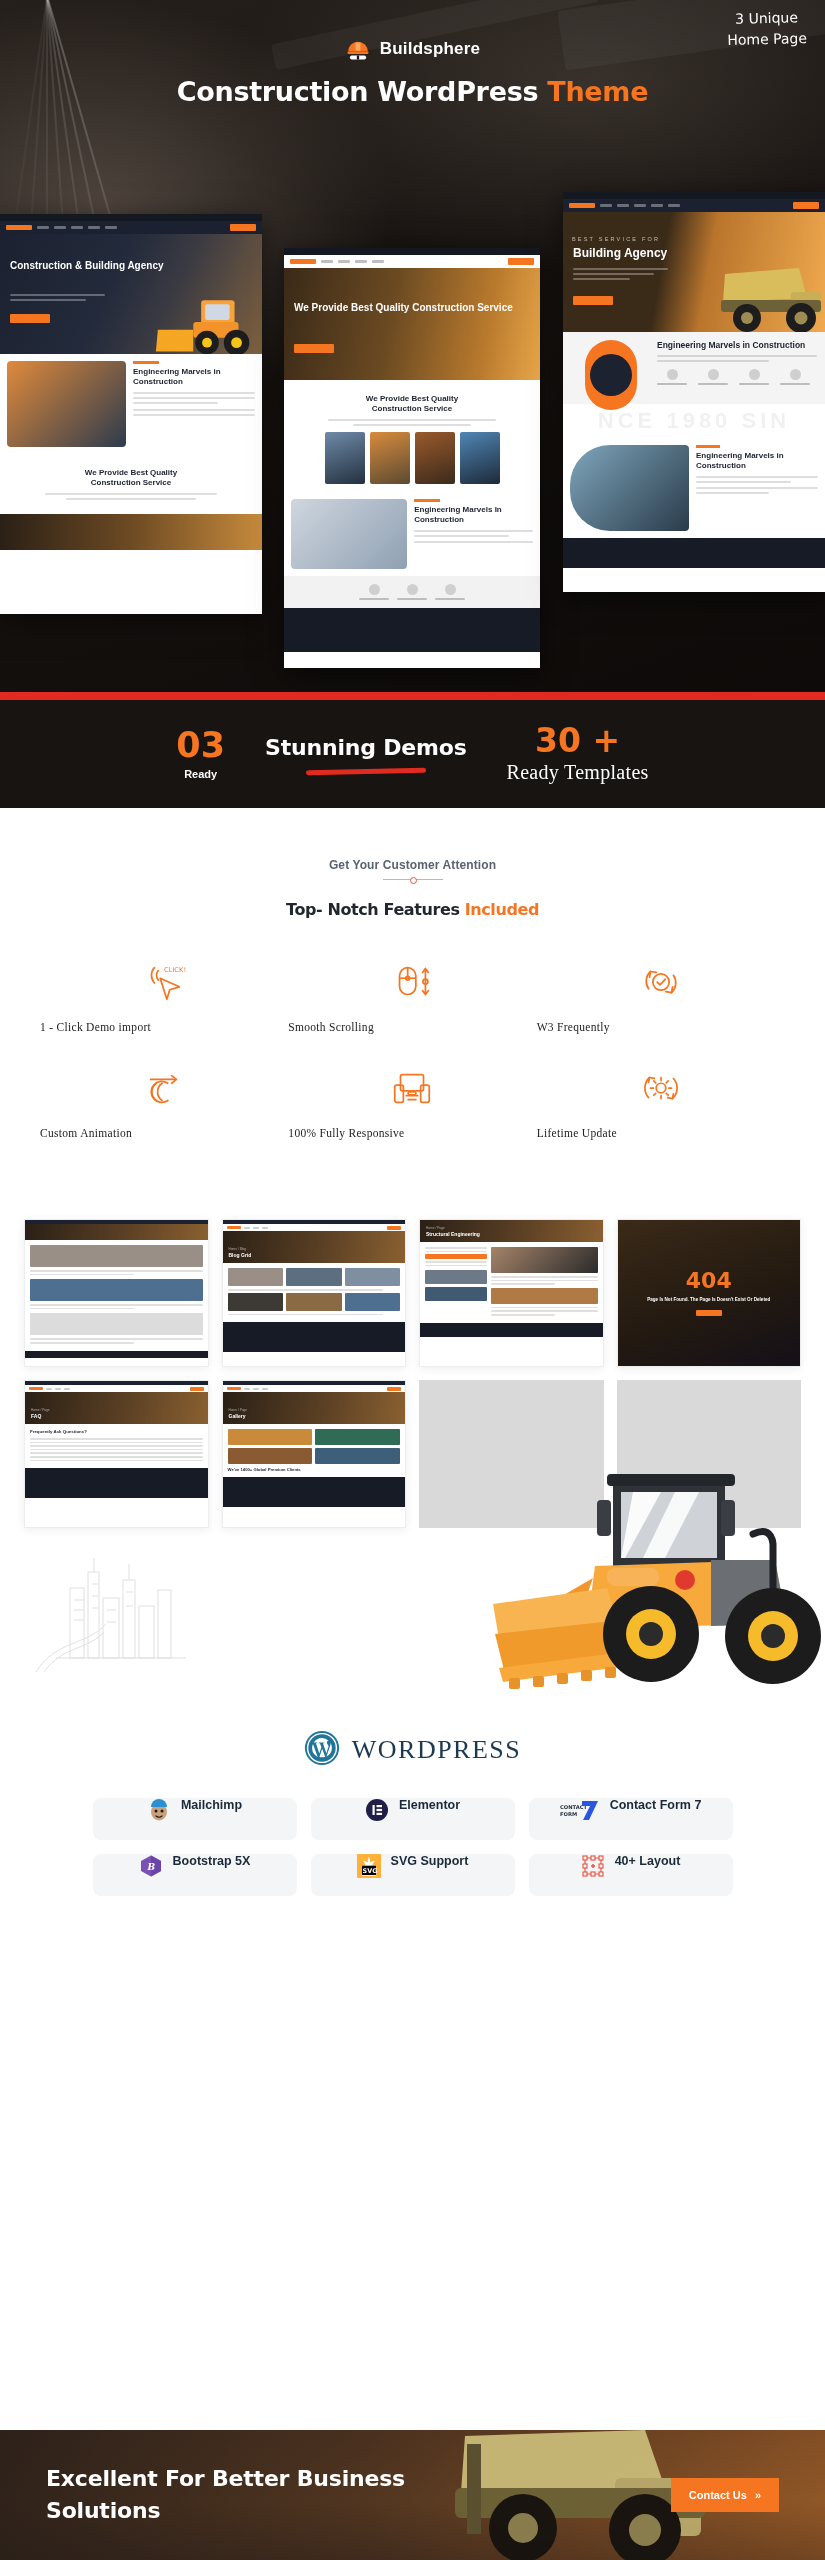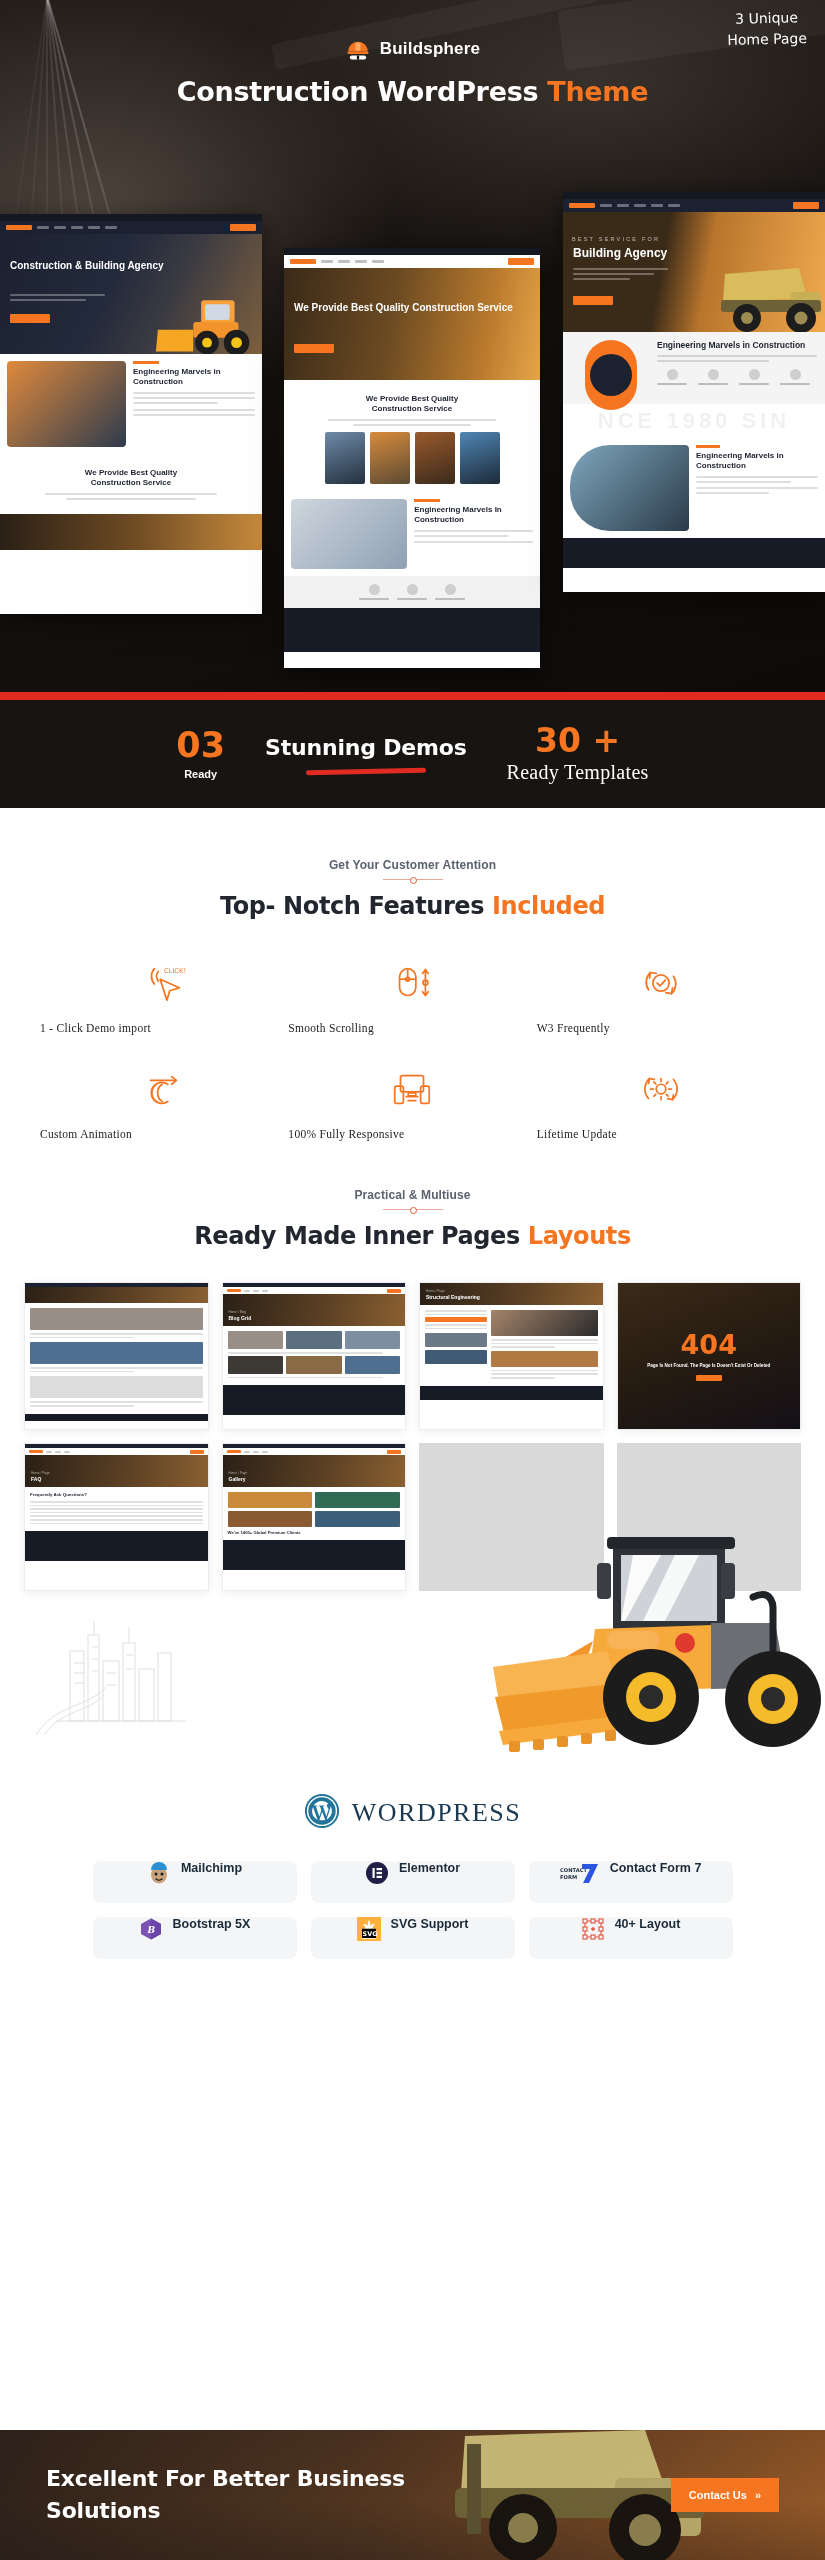--- a/index.html
+++ b/index.html
@@ -155,21 +155,21 @@
     color: #5b6270; font-size: 12px; font-weight: 700; letter-spacing: .1px;
   }
   .eyebrow-deco {
     width: 60px; height: 1px; background: #e8a79a; margin: 7px auto 0; position: relative;
   }
   .eyebrow-deco::after {
     content:''; position:absolute; left:50%; top:-2px; margin-left:-2.5px;
     width:5px; height:5px; border:1px solid #e05a3a; border-radius:50%; background:#fff;
   }
   .sec-title {
-    margin-top: 12px; color: #22262e; font-size: 24px; font-weight: 800;
+    margin-top: 20px; color: #22262e; font-size: 16px; font-weight: 800;
     letter-spacing: -.4px; font-family: "DejaVu Sans", sans-serif;
   }
   .sec-title .accent { color: #f57521; }
 
   
   .features-wrap { padding: 50px 0 0; background:#fff; }
   .feat-grid {
     margin-top: 38px;
     display: grid; grid-template-columns: repeat(3, 1fr);
     row-gap: 30px;
@@ -205,21 +205,21 @@
   .t-img { height:22px; background:#9a8f86; border-radius:1px; margin-bottom:3px; }
   .t-ln { height:1.6px; background:#e0e0e0; margin-bottom:2px; border-radius:1px;}
   .t-ln.s { width:60%; }
   .t-row { display:flex; gap:3px; margin-bottom:3px; }
   .t-row .t-img { flex:1; margin:0; height:18px; }
   .t-foot { height:30px; background:#171b26; margin-top:auto; }
   .t-404 {
     height:100%; background:linear-gradient(160deg,#3a2a18 0%,#241a11 55%,#141018 100%);
     display:flex; flex-direction:column; align-items:center; justify-content:center;
   }
-  .t-404 .big { color:#f57521; font-size:27px; font-weight:800; line-height:1; font-family:"DejaVu Sans",sans-serif;}
+  .t-404 .big { color:#f57521; font-size:22px; font-weight:800; line-height:1; font-family:"DejaVu Sans",sans-serif;}
   .t-404 .msg { color:#fff; font-size:4.6px; text-align:center; margin-top:5px; line-height:1.5; font-weight:700;}
   .t-404 .b { margin-top:6px; width:26px; height:6px; background:#f57521; border-radius:1px;}
 
   
   .illus { position: relative; width:825px; height:190px; margin-top:6px; }
   .skyline-sketch { position:absolute; left:26px; top:20px; opacity:.45; }
   .big-dozer { position:absolute; right:-10px; top:-96px; }
 
   
   .wp-wrap { text-align:center; padding-top: 6px; background:#fff; }
@@ -585,27 +585,20 @@
           <path d="M36 34a15 15 0 0 0 1-21" stroke-linecap="round"></path>
           <path d="M36 34l1-5M36 34l-5-1" stroke-linecap="round"></path>
         </svg>
       </div>
       <div class="feat-label">Lifetime Update</div>
     </div>
   </div>
 </section>
 
 <section class="inner-wrap">
-  <div class="sec-head">
-    <div class="eyebrow">Practical &amp; Multiuse</div>
-    <div class="eyebrow-deco"></div>
-    <h2 class="sec-title">
-      <span>Ready Made Inner Pages </span><span class="accent">Layouts</span>
-    </h2>
-  </div>
 
   <div class="thumb-grid">
 
     <div class="thumb">
       <div class="t-bar"></div>
       <div class="t-hero" style="height:16px;"></div>
       <div class="t-body">
         <div class="t-img"></div>
           <div class="t-ln"></div>
           <div class="t-ln s"></div>

